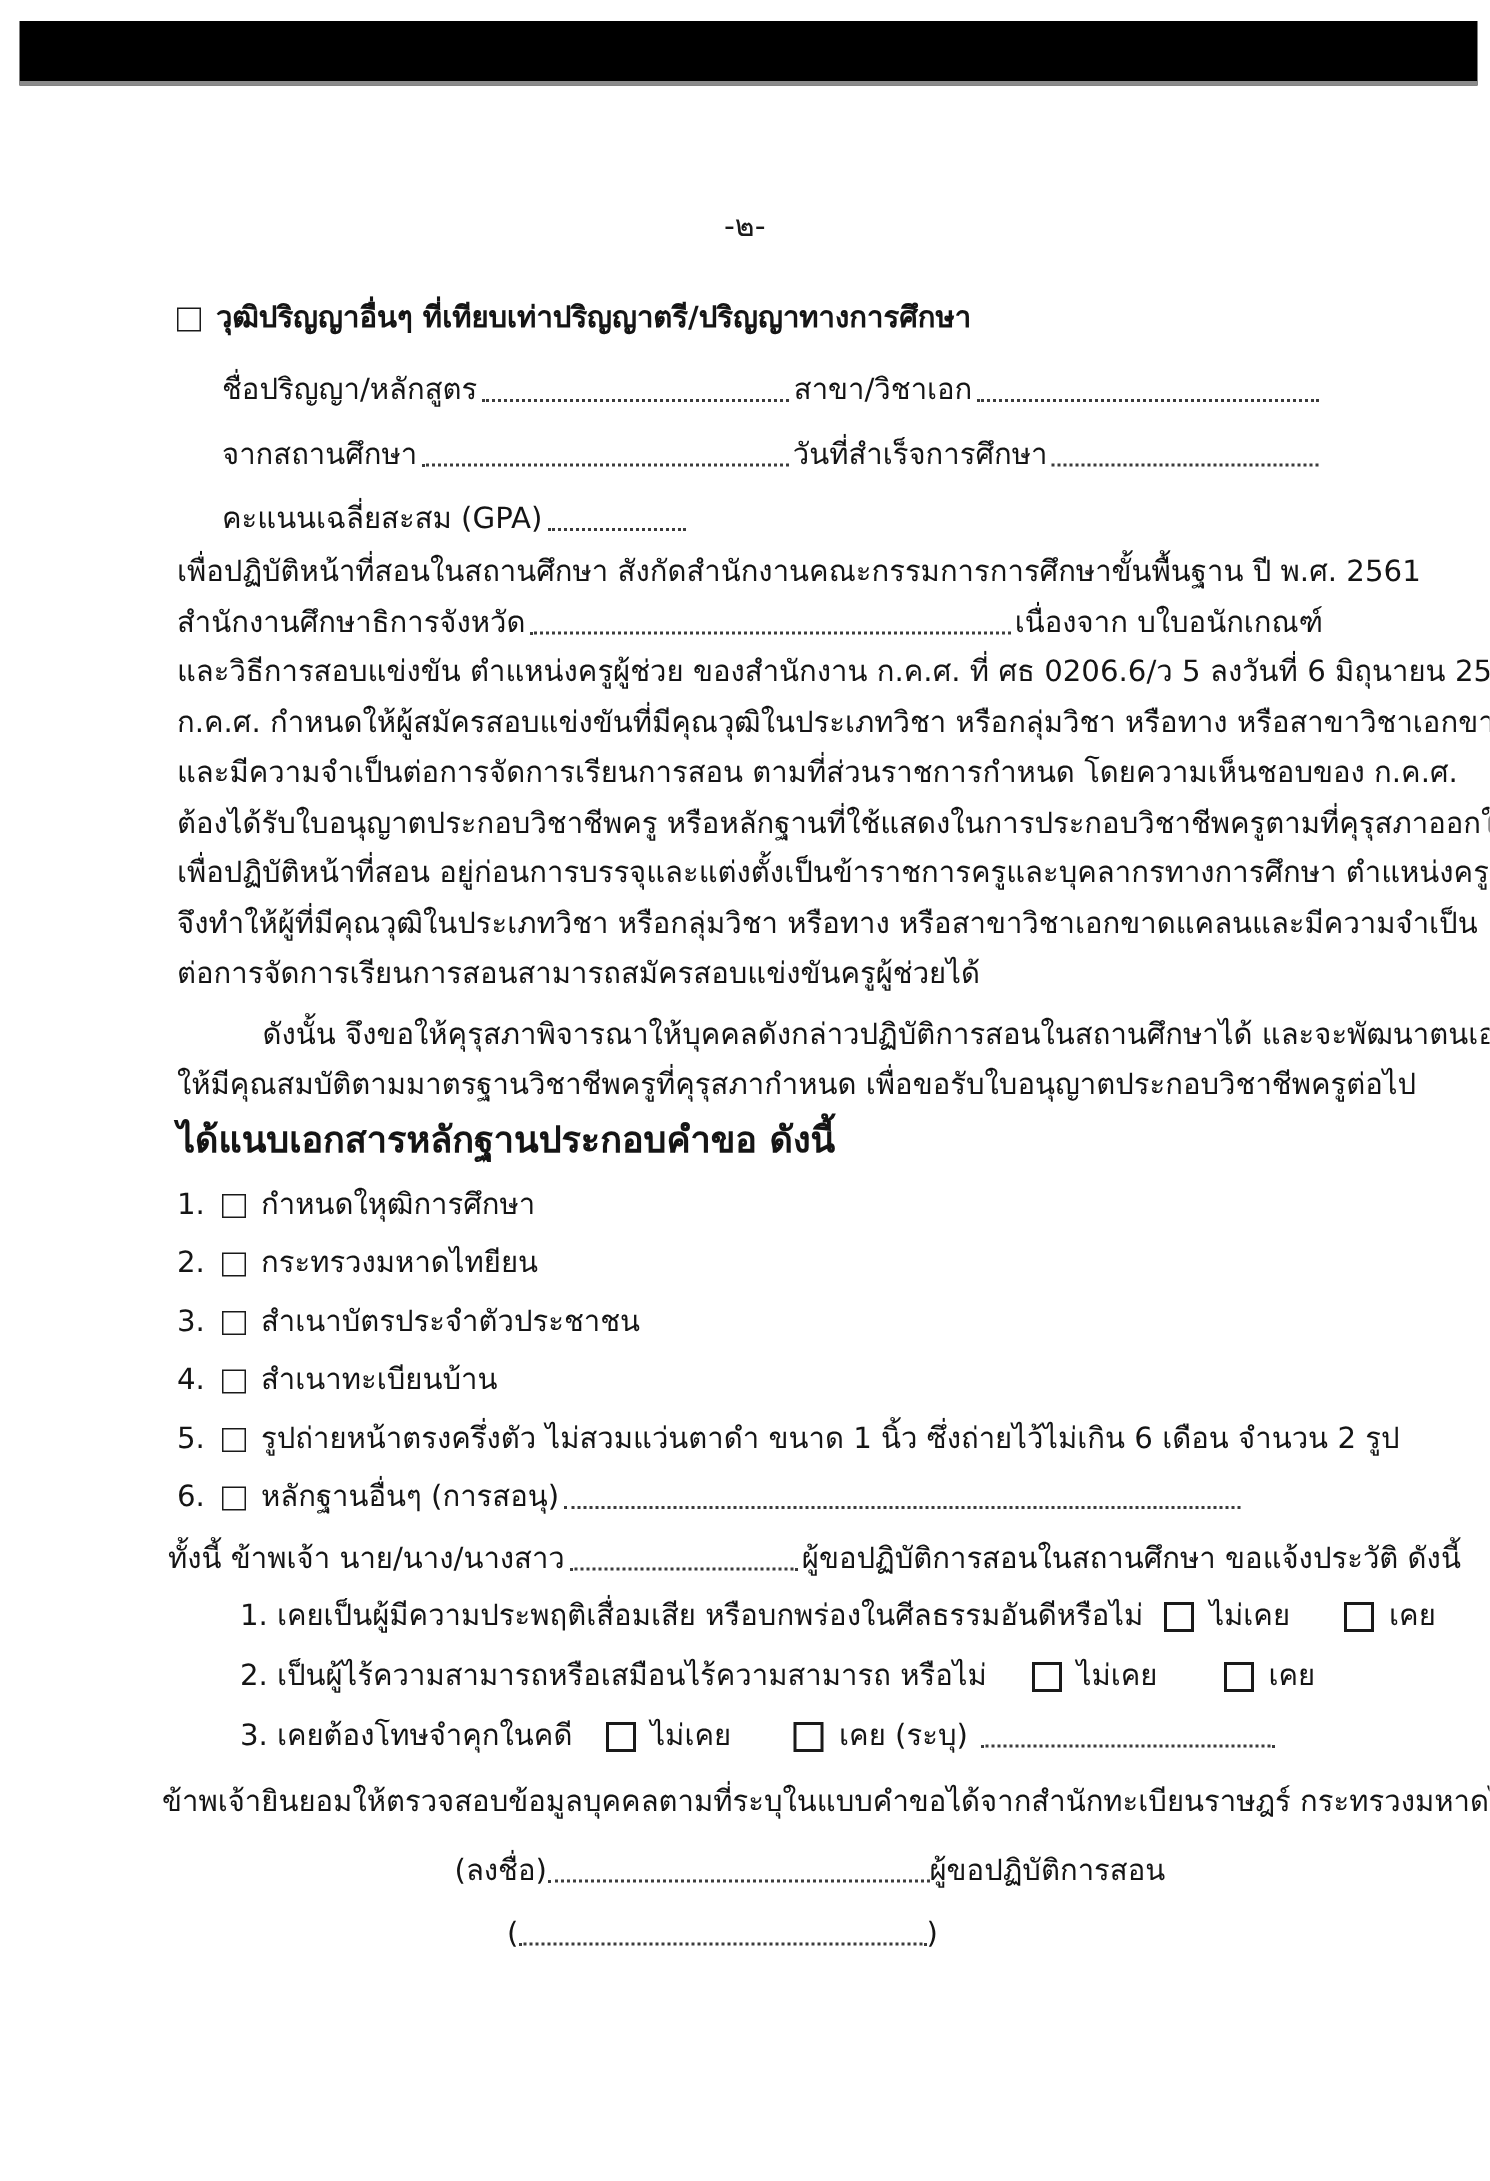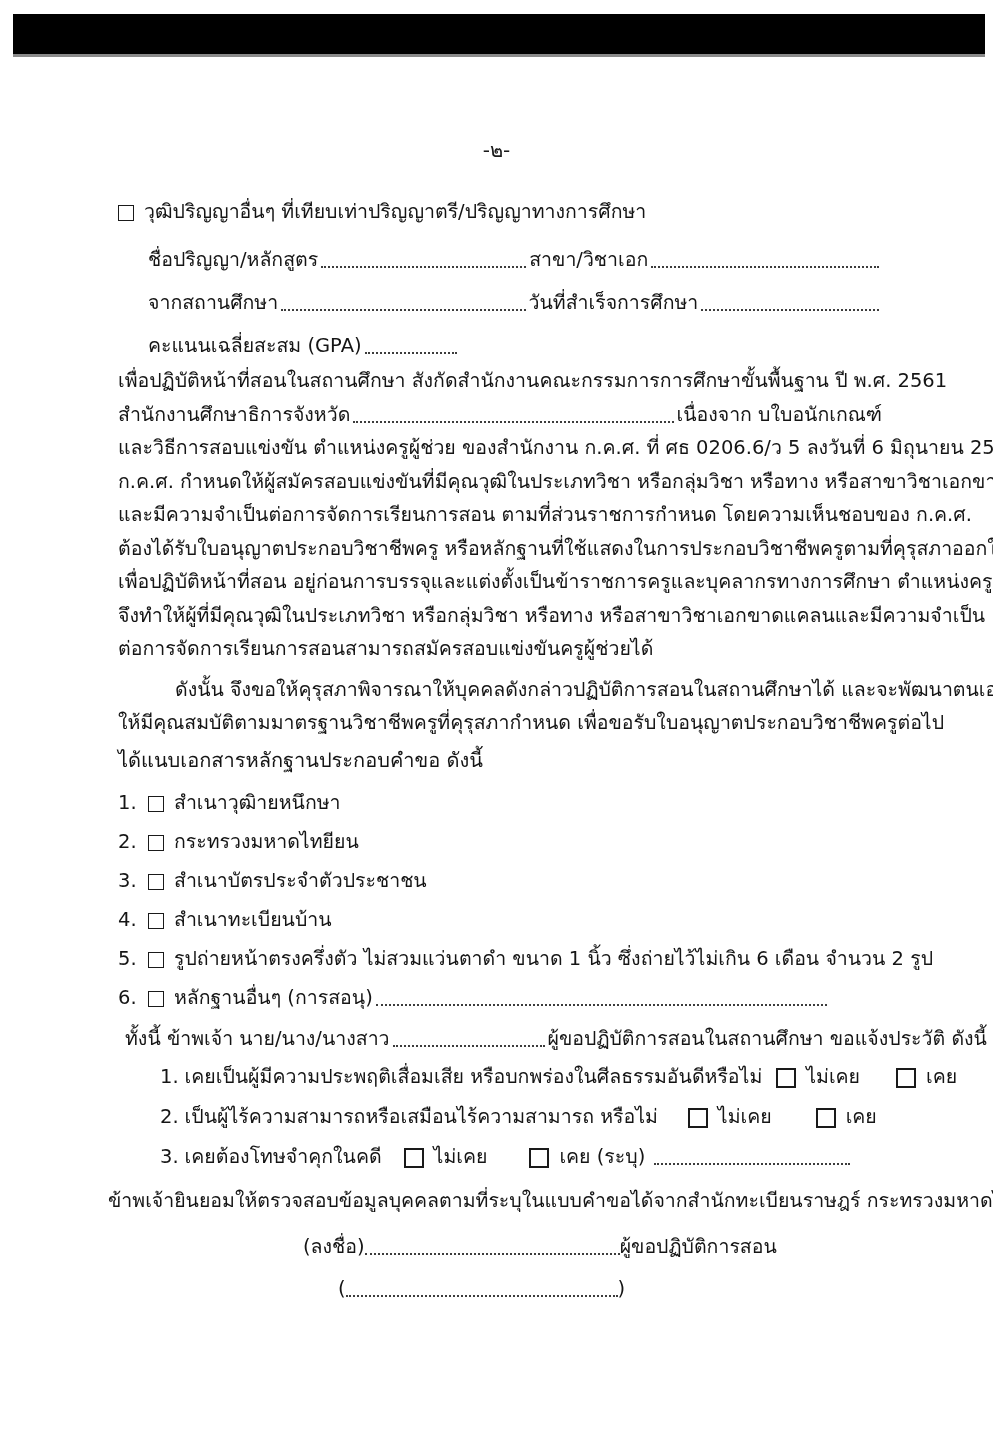--- a/index.html
+++ b/index.html
@@ -16,21 +16,21 @@
   .page-number {
     position:absolute; top:134px; left:0; width:100%;
     text-align:center; font-size:20px; color:#1a1a1a;
   }
   .row {
     position:absolute; left:118px; width:764px;
     font-size:19.5px; line-height:30px; white-space:nowrap;
     display:flex; align-items:flex-end; color:#151515;
   }
   .row.plain { display:block; }
-  .bold { font-weight:normal; }
+  .bold { font-weight:bold; }
   .indent1 { padding-left:57px; }
   .cb {
     display:inline-block; width:16px; height:16px;
     border:1.8px solid #1a1a1a; background:#fff;
     flex:0 0 auto; margin:0 10px 6px 0;
   }
   .cb-lg { width:20px; height:20px; border-width:2px; margin-bottom:4px; }
   .dots {
     display:inline-block; height:10px;
     border-bottom:2px dotted #3c3c3c;
@@ -85,26 +85,26 @@
   <div class="row plain" style="top:467px">ก.ค.ศ. กำหนดให้ผู้สมัครสอบแข่งขันที่มีคุณวุฒิในประเภทวิชา หรือกลุ่มวิชา หรือทาง หรือสาขาวิชาเอกขาดแคลน</div>
   <div class="row plain" style="top:500px">และมีความจำเป็นต่อการจัดการเรียนการสอน ตามที่ส่วนราชการกำหนด โดยความเห็นชอบของ ก.ค.ศ.</div>
   <div class="row plain" style="top:534px">ต้องได้รับใบอนุญาตประกอบวิชาชีพครู หรือหลักฐานที่ใช้แสดงในการประกอบวิชาชีพครูตามที่คุรุสภาออกให้</div>
   <div class="row plain" style="top:567px">เพื่อปฏิบัติหน้าที่สอน อยู่ก่อนการบรรจุและแต่งตั้งเป็นข้าราชการครูและบุคลากรทางการศึกษา ตำแหน่งครูผู้ช่วย</div>
   <div class="row plain" style="top:601px">จึงทำให้ผู้ที่มีคุณวุฒิในประเภทวิชา หรือกลุ่มวิชา หรือทาง หรือสาขาวิชาเอกขาดแคลนและมีความจำเป็น</div>
   <div class="row plain" style="top:634px">ต่อการจัดการเรียนการสอนสามารถสมัครสอบแข่งขันครูผู้ช่วยได้</div>
 
   <div class="row plain indent1" style="top:675px">ดังนั้น จึงขอให้คุรุสภาพิจารณาให้บุคคลดังกล่าวปฏิบัติการสอนในสถานศึกษาได้ และจะพัฒนาตนเอง</div>
   <div class="row plain" style="top:708px">ให้มีคุณสมบัติตามมาตรฐานวิชาชีพครูที่คุรุสภากำหนด เพื่อขอรับใบอนุญาตประกอบวิชาชีพครูต่อไป</div>
 
-  <div class="row plain bold" style="top:745px;font-size:20px">ได้แนบเอกสารหลักฐานประกอบคำขอ ดังนี้</div>
+  <div class="row plain bold" style="top:745px;font-size:24px">ได้แนบเอกสารหลักฐานประกอบคำขอ ดังนี้</div>
 
   <div class="row" style="top:788px">
     <span class="num">1.</span>
     <span class="cb"></span>
-    <span>สำเนาวุฒิายหนึกษา</span>
+    <span>กำหนดใหุฒิการศึกษา</span>
   </div>
   <div class="row" style="top:827px">
     <span class="num">2.</span>
     <span class="cb"></span>
     <span>กระทรวงมหาดไทยียน</span>
   </div>
   <div class="row" style="top:866px">
     <span class="num">3.</span>
     <span class="cb"></span>
     <span>สำเนาบัตรประจำตัวประชาชน</span>
@@ -119,21 +119,21 @@
     <span class="cb"></span>
     <span>รูปถ่ายหน้าตรงครึ่งตัว ไม่สวมแว่นตาดำ ขนาด 1 นิ้ว ซึ่งถ่ายไว้ไม่เกิน 6 เดือน จำนวน 2 รูป</span>
   </div>
   <div class="row" style="top:983px">
     <span class="num">6.</span>
     <span class="cb"></span>
     <span>หลักฐานอื่นๆ (การสอนุ)</span>
     <span class="dots grow" style="margin-right:55px"></span>
   </div>
 
-  <div class="row" style="top:1024px;left:125px;width:770px">
+  <div class="row" style="top:1024px;left:112px;width:770px">
     <span>ทั้งนี้ ข้าพเจ้า นาย/นาง/นางสาว</span>
     <span class="dots" style="width:152px"></span>
     <span>ผู้ขอปฏิบัติการสอนในสถานศึกษา ขอแจ้งประวัติ ดังนี้</span>
   </div>
 
   <div class="row" style="top:1062px;left:160px;width:722px">
     <span class="opt">1.</span>
     <span>เคยเป็นผู้มีความประพฤติเสื่อมเสีย หรือบกพร่องในศีลธรรมอันดีหรือไม่</span>
     <span class="cb cb-lg" style="margin-left:14px"></span>
     <span class="opt">ไม่เคย</span>

